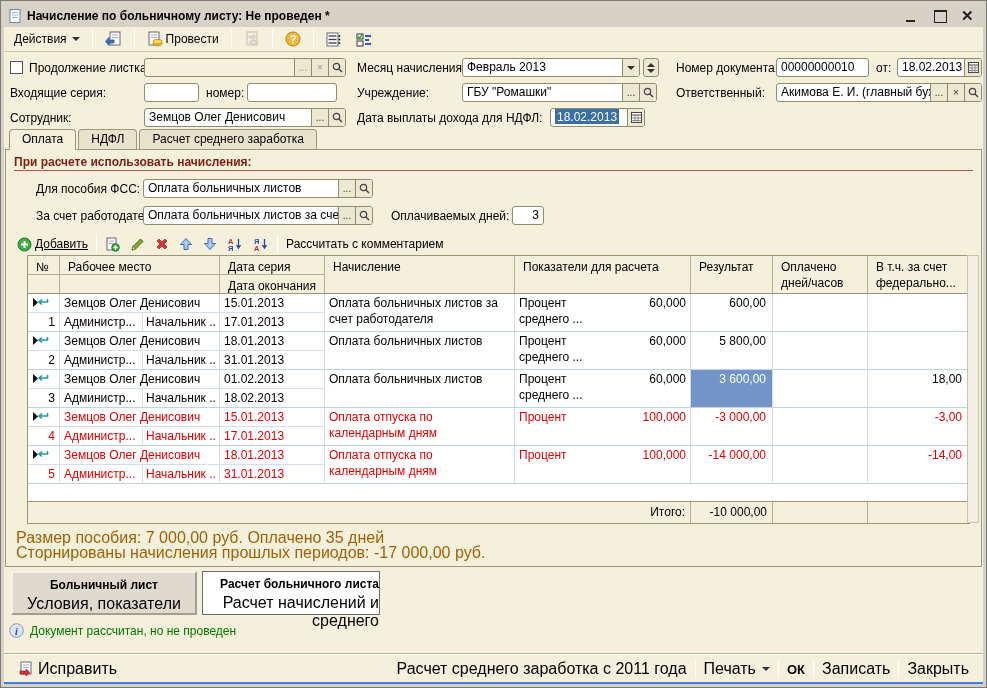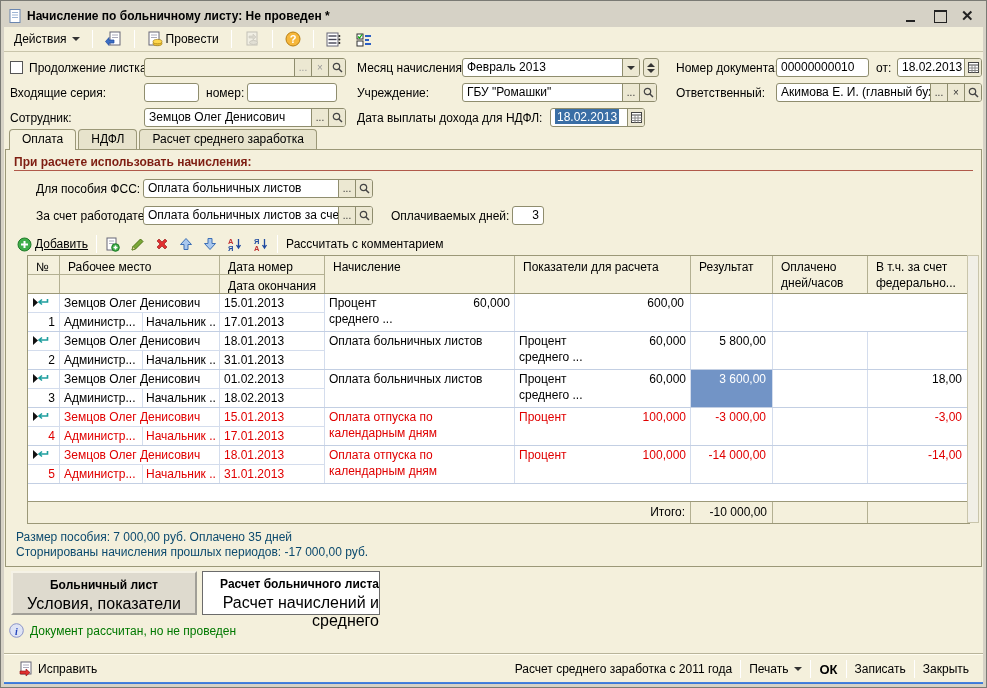--- a/index.html
+++ b/index.html
@@ -84,36 +84,36 @@
   .indval { flex:1; text-align:right; }
   .rnum { text-align:right; padding:1px 6px 0 4px; line-height:16px; }
   .red, .red .gc, .red .l1, .red .l2 { color:#e00000; }
   .selcell { background:#7294c6 !important; color:#fff !important; }
   .gfill { height:17px; background:#fff; }
   .gtotal { background:#f4f0dc; height:22px; border-top:1px solid #9b9878; }
   .gtotal .gc { border-right:1px solid #b3b092; padding:2px 5px; line-height:17px; }
   .gtotal .gc.nob { border-right:none; }
   .tright { text-align:right; }
 
-  .summary { position:absolute; left:10px; top:380px; color:#0c4a6e; font-size:12px; line-height:15px; }
+  .summary { position:absolute; left:10px; top:380px; color:#a16207; font-size:16px; line-height:15px; }
 
   
   .btab { position:absolute; height:44px; text-align:center; padding-top:5px; }
   .btab .t1 { font-weight:bold; font-size:12px; }
   .btab .t2 { font-size:16px; margin-top:3px; }
   .btab.inactive { background:#dedace; border:2px outset #f5f2e6; }
   .btab.active { background:#fff; border:1px solid #6b6b6b; border-top:1px solid #6b6b6b;text-align:right; }
 
   .statusline { position:absolute; left:8px; top:622px; display:flex; align-items:center; gap:6px; color:#007800; font-size:12px; }
 
   
   .footer { position:absolute; left:3px; right:3px; top:652px; height:31px; background:#f4f0dc;
             border-top:1px solid #b8b49a; box-shadow:inset 0 1px 0 #fffdf0; display:flex; align-items:center; padding:0 6px; }
   .fgrow { flex:1; }
-  .fitem { display:flex; align-items:center; gap:4px; padding:3px 8px; font-size:12px; white-space:nowrap; }
+  .fitem { display:flex; align-items:center; gap:4px; padding:3px 8px; font-size:16px; white-space:nowrap; }
   .fsep { width:1px; height:18px; background:#b8b49a; border-right:1px solid #fff; }
   .ok { font-weight:bold; font-size:13px; }
   .dd-arrow { width:0; height:0; border-left:4px solid transparent; border-right:4px solid transparent; border-top:4px solid #333; margin-left:2px; }
 
   .bottomedge { position:absolute; left:0; right:0; bottom:0; height:5px; background:linear-gradient(#4a86e0,#1c5bc4); }
 
   svg { display:block; }
 </style>
 </head>
 <body>
@@ -412,21 +412,21 @@
       <div class="grow ghead">
         <div class="gc">
             <div class="l1">№</div>
             <span class="split"></span>
           </div>
         <div class="gc">
             <div class="l1">Рабочее место</div>
             <span class="split"></span>
           </div>
         <div class="gc">
-            <div class="l1">Дата номер</div>
+            <div class="l1">Дата серия</div>
             <span class="split"></span>
             <div class="l2">Дата окончания</div>
           </div>
         <div class="gc">
             <div class="l1">Начисление</div>
           </div>
         <div class="gc">
             <div class="l1">Показатели для расчета</div>
           </div>
         <div class="gc">
@@ -456,20 +456,23 @@
             <span class="split"></span>
             <div class="l2">
               <span class="deptw">Администр...</span>
               <span class="posw">Начальник ...</span>
             </div>
           </div>
         <div class="gc">
             <div class="l1">15.01.2013</div>
             <span class="split"></span>
             <div class="l2">17.01.2013</div>
+          </div>
+        <div class="gc">
+            <div class="wrap2">Оплата больничных листов за счет работодателя</div>
           </div>
         <div class="gc">
             <div class="indcell">
               <span class="indname">Процент среднего ...</span>
               <span class="indval">60,000</span>
             </div>
           </div>
         <div class="gc">
             <div class="rnum">600,00</div>
           </div>

